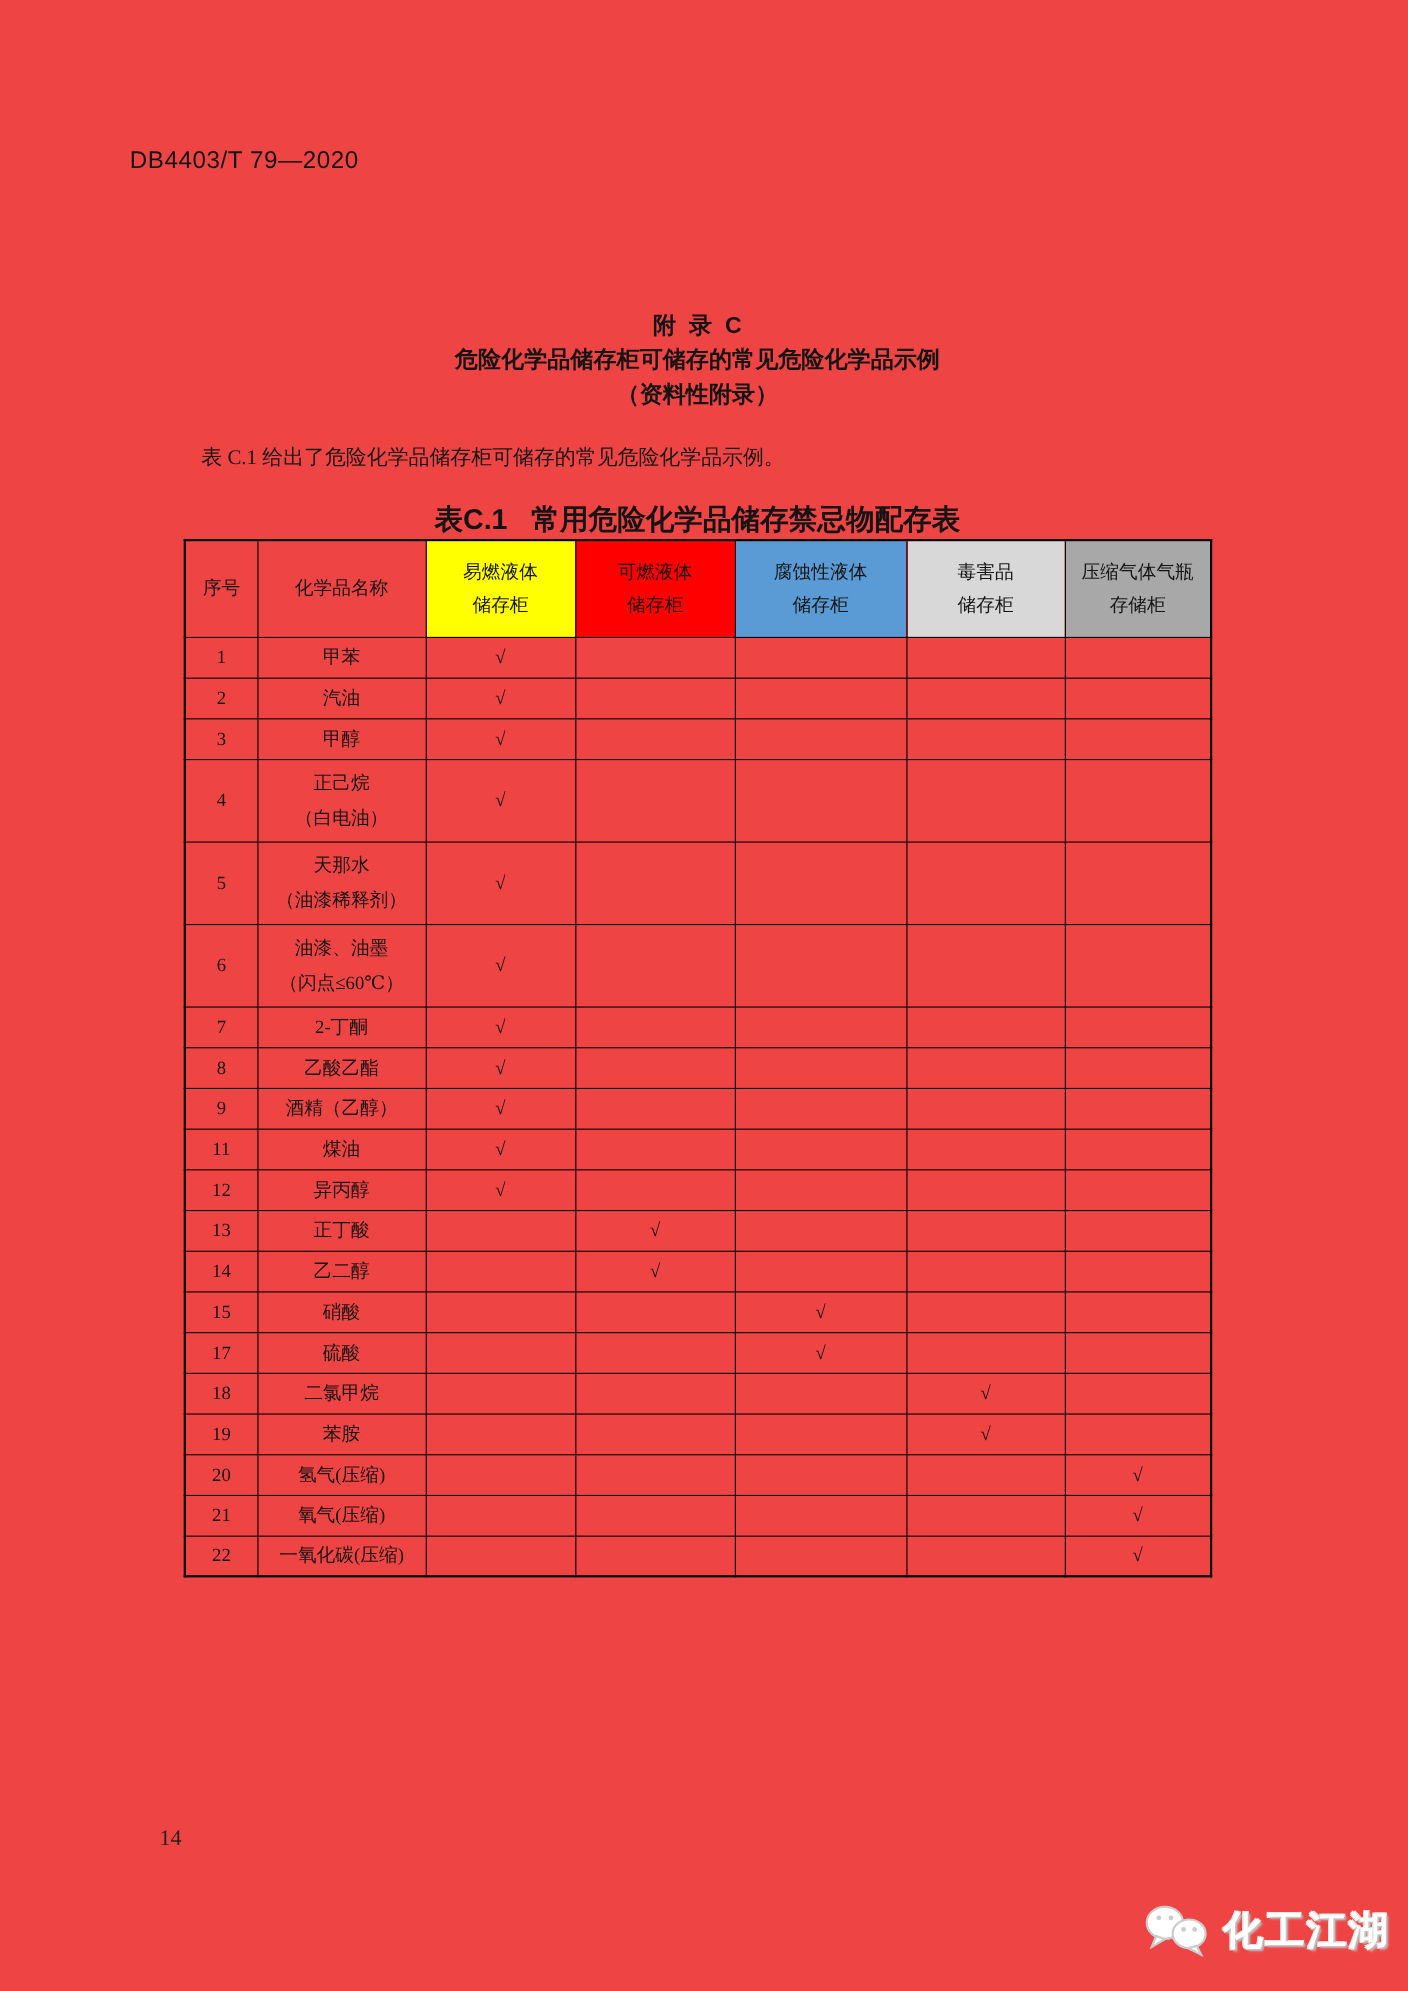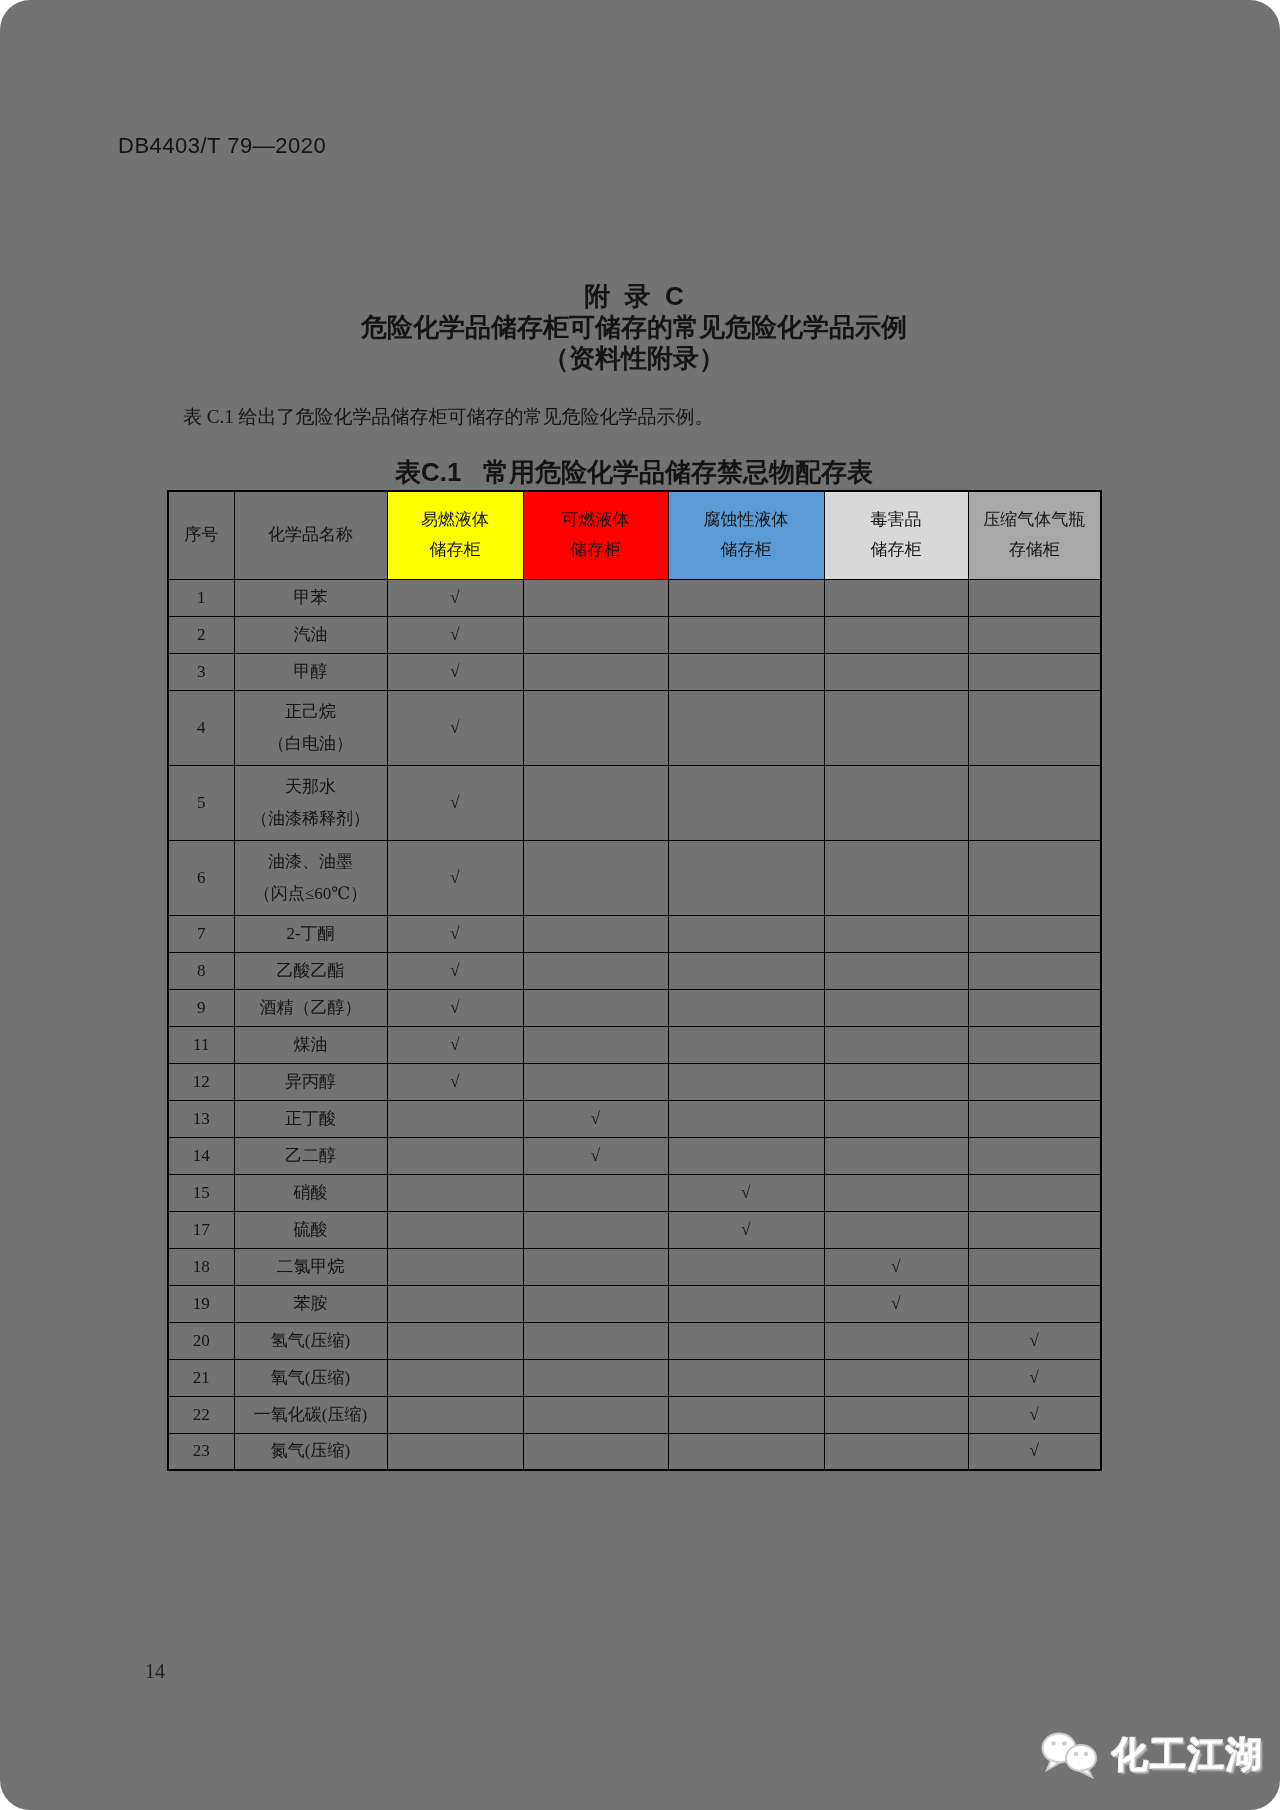--- a/index.html
+++ b/index.html
@@ -1,33 +1,33 @@
 <!DOCTYPE html>
 <html><head>
 <meta charset="utf-8">
 <style>
   * { margin:0; padding:0; box-sizing:border-box; }
   html,body { background:#ffffff; }
   body {
     width:1280px; height:1810px; position:relative; overflow:hidden;
     font-family:"Liberation Serif","DejaVu Serif",serif; color:#111;
   }
-  .page { position:absolute; left:0; top:0; width:1280px; height:1810px; background:#737373;border-radius:30px; }
+  .page { position:absolute; left:0; top:0; width:1280px; height:1810px; background:#ef4444; }
 
   .doc-code {
     position:absolute; left:118px; top:133px;
     font-family:"Liberation Sans","DejaVu Sans",sans-serif;
     font-size:22px; letter-spacing:0.5px; color:#141414;
   }
 
   .headings {
     position:absolute; left:168px; top:281px; width:932px; text-align:center;
     font-family:"Liberation Sans","DejaVu Sans",sans-serif; font-weight:bold; color:#141414;
   }
-  .h-line { font-size:26px; line-height:31px; white-space:pre; }
+  .h-line { font-size:21px; line-height:31px; white-space:pre; }
 
   .intro {
     position:absolute; left:155px; top:404px; width:1000px;
     font-size:19px; line-height:26px; color:#141414; text-indent:28px; white-space:pre;
   }
 
   .caption {
     position:absolute; left:168px; top:455px; width:932px; text-align:center;
     font-family:"Liberation Sans","DejaVu Sans",sans-serif;
     font-weight:bold; font-size:26px; color:#141414; white-space:pre;
@@ -343,31 +343,20 @@
           <td class="check-cell"></td>
           <td class="check-cell"></td>
           <td class="check-cell"></td>
           <td class="check-cell"></td>
           <td class="check-cell">√</td>
         </tr>
         <tr>
           <td class="num-cell">22</td>
           <td>
             <div class="name-line">一氧化碳(压缩)</div>
-          </td>
-          <td class="check-cell"></td>
-          <td class="check-cell"></td>
-          <td class="check-cell"></td>
-          <td class="check-cell"></td>
-          <td class="check-cell">√</td>
-        </tr>
-        <tr>
-          <td class="num-cell">23</td>
-          <td>
-            <div class="name-line">氮气(压缩)</div>
           </td>
           <td class="check-cell"></td>
           <td class="check-cell"></td>
           <td class="check-cell"></td>
           <td class="check-cell"></td>
           <td class="check-cell">√</td>
         </tr>
       </tbody>
   </table>
 

